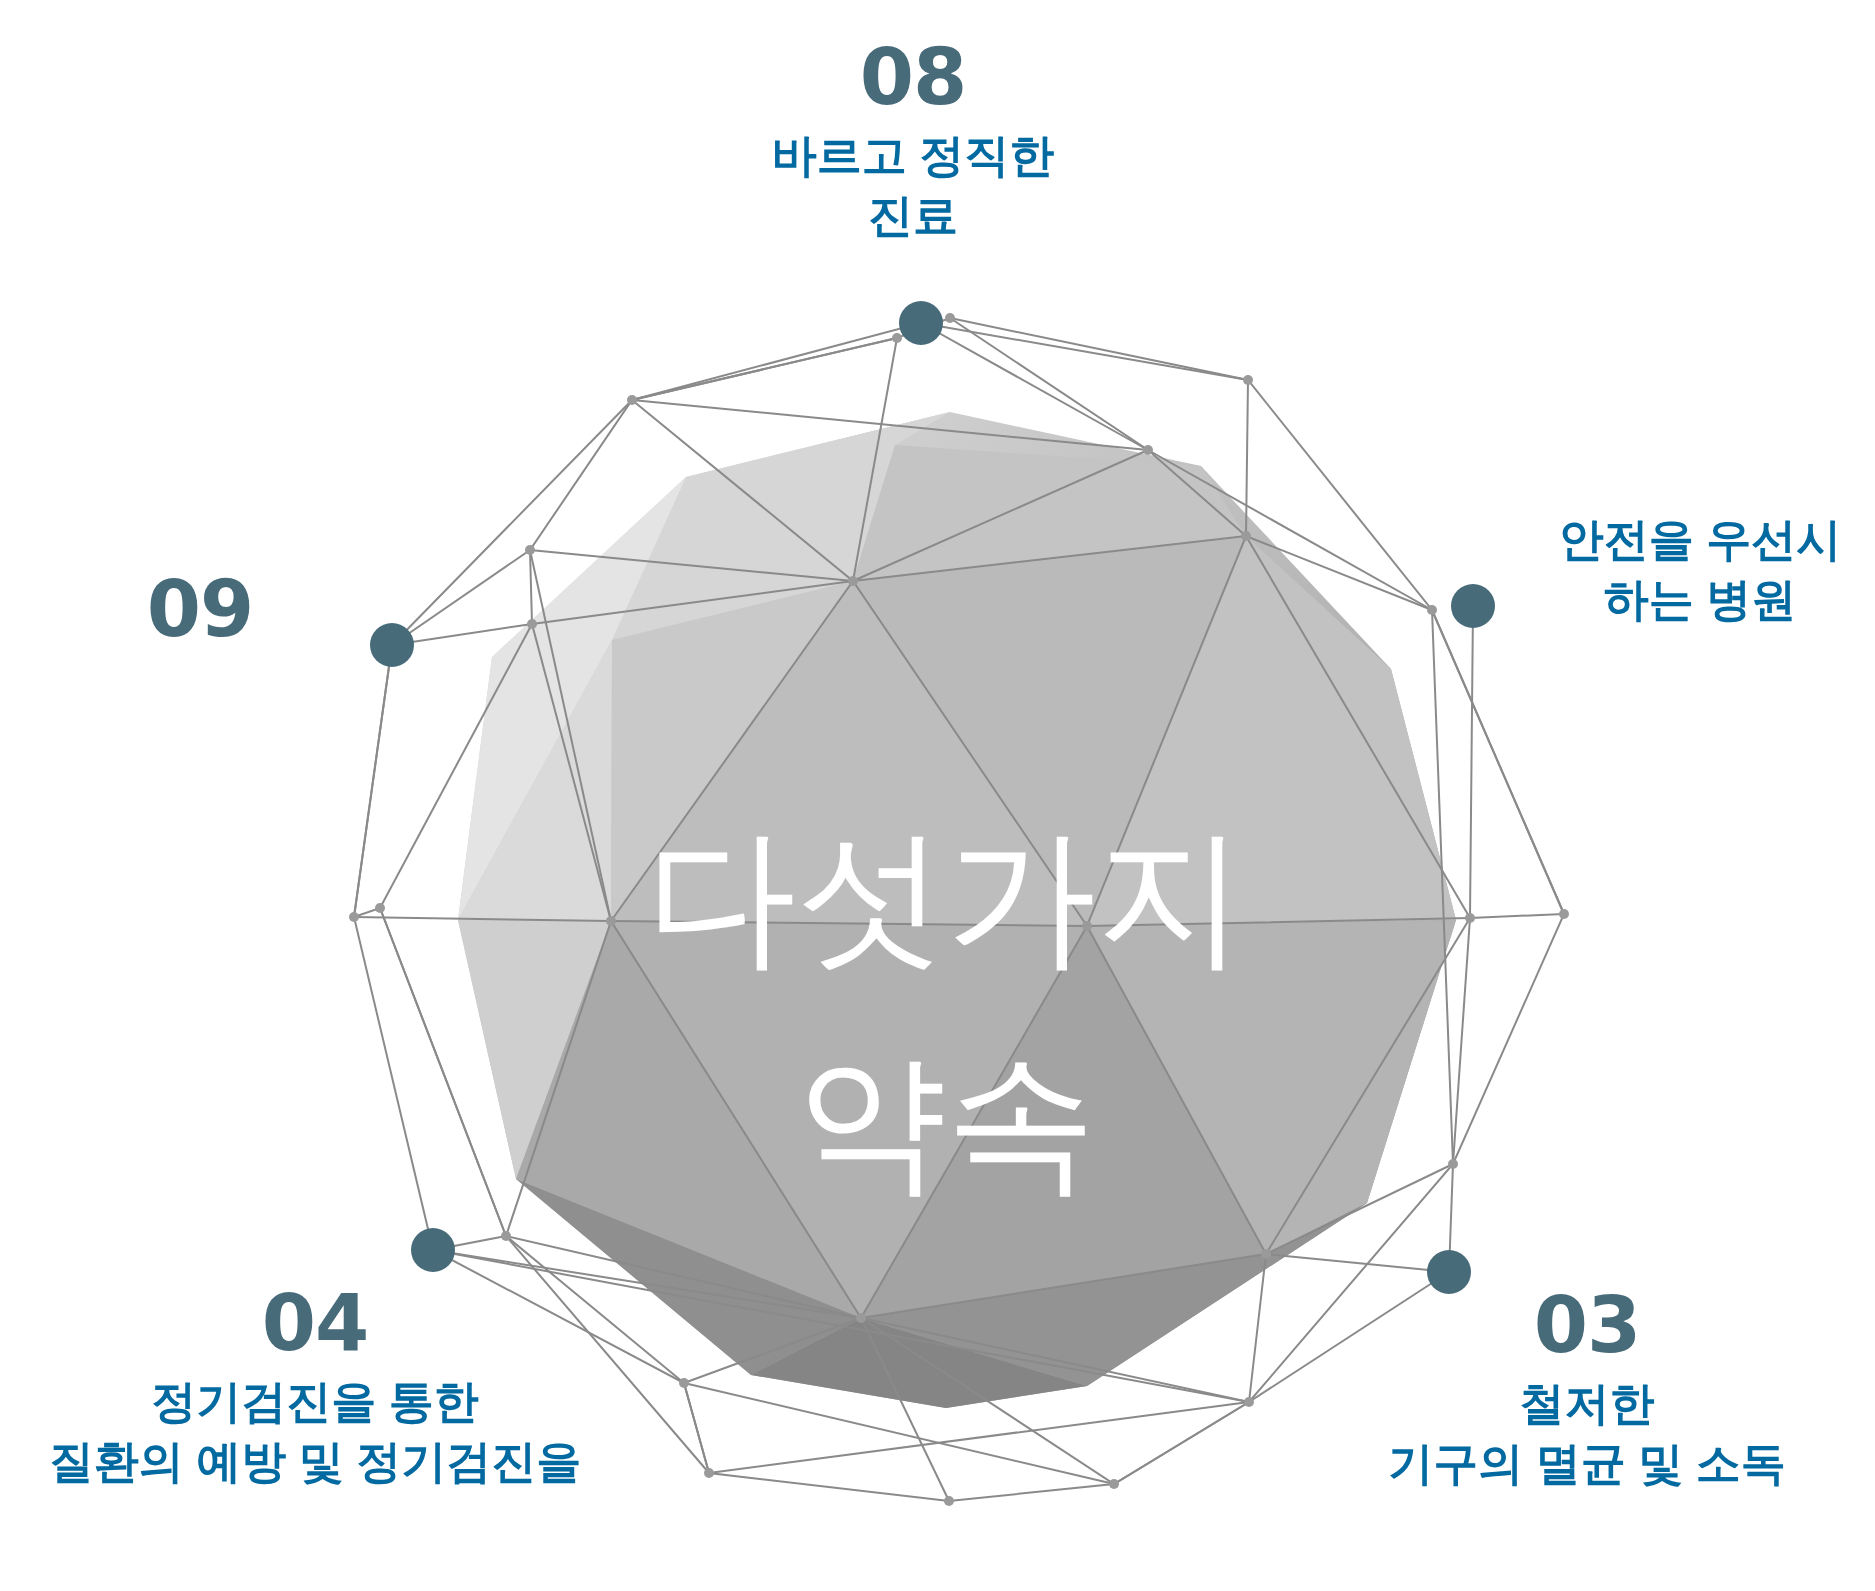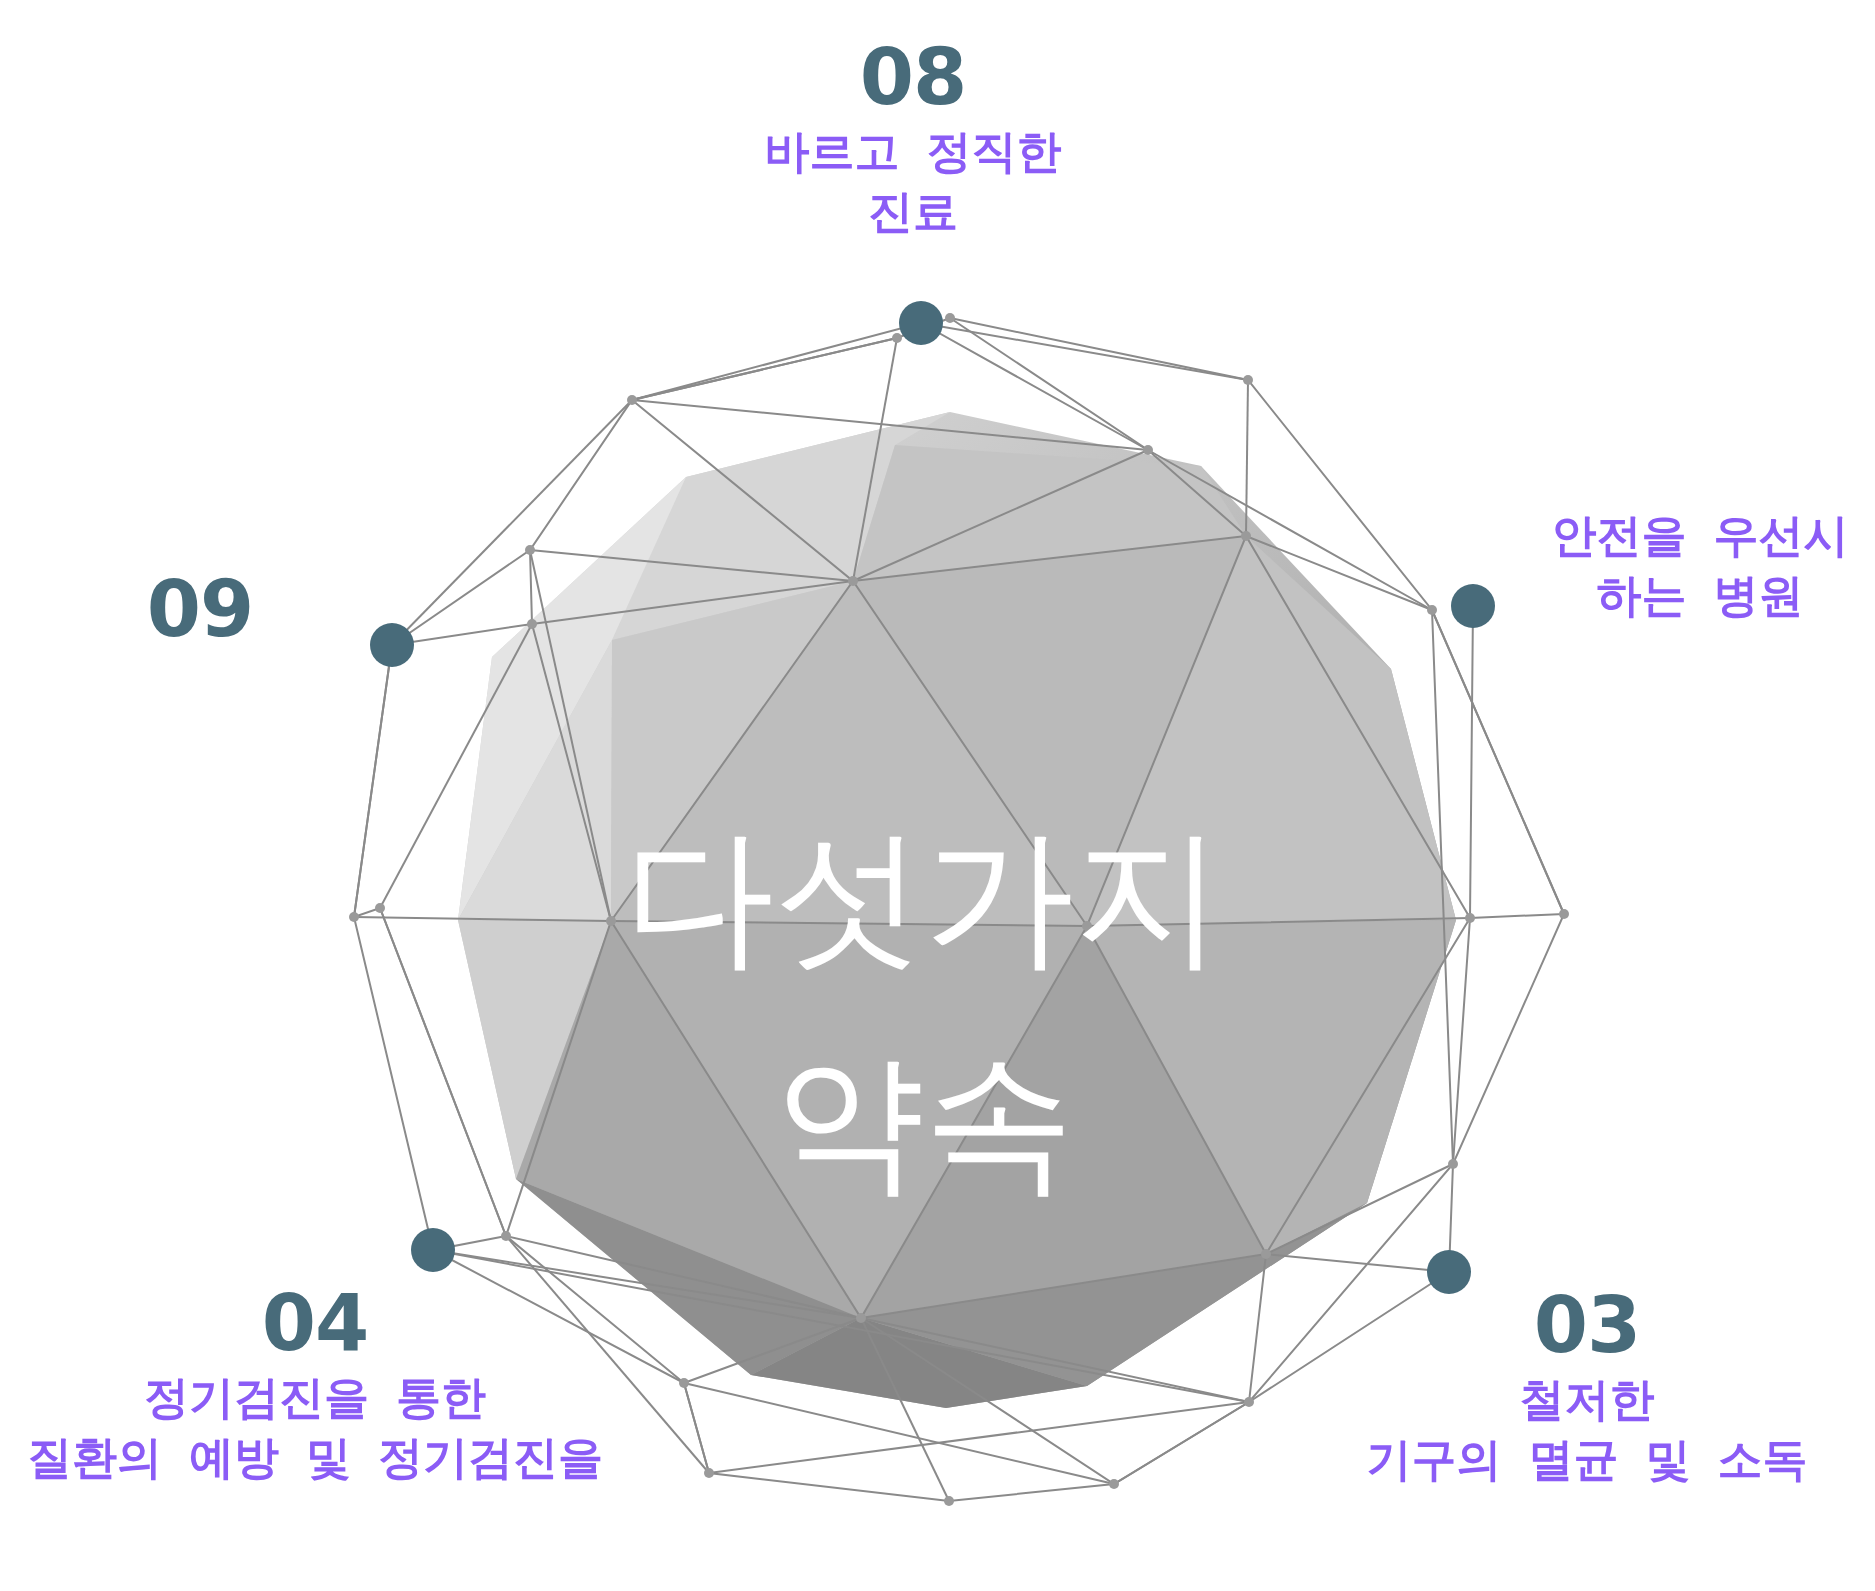--- a/index.html
+++ b/index.html
@@ -3,24 +3,24 @@
 <meta charset="utf-8">
 <style>
   html, body { margin:0; padding:0; background:#ffffff; }
   body { width:1875px; height:1591px; position:relative; overflow:hidden;
          font-family:"DejaVu Sans","Liberation Sans",sans-serif; }
   .stage { position:absolute; left:0; top:0; width:1875px; height:1591px; }
   svg.sphere { position:absolute; left:0; top:0; width:1875px; height:1591px; }
   .item { position:absolute; text-align:center; transform:translateX(-50%); white-space:nowrap; }
   .num { font-family:"DejaVu Sans","Liberation Sans",sans-serif; font-weight:bold;
          font-size:78px; line-height:86px; color:#486b7a; letter-spacing:-1px; }
-  .label { font-family:Liberation Mono, monospace; font-weight:bold;
-           font-size:45px; line-height:60px; color:#8b5cf6; margin-top:6px; }
+  .label { font-family:Liberation Sans, sans-serif; font-weight:bold;
+           font-size:45px; line-height:60px; color:#0369a1; margin-top:6px; }
   .label div { display:block; }
-  .title { position:absolute; left:924px; top:790px; transform:translateX(-50%);
+  .title { position:absolute; left:946px; top:790px; transform:translateX(-50%);
            text-align:center; color:#ffffff; white-space:nowrap;
            font-family:"DejaVu Serif","Liberation Serif",serif; font-weight:normal;
            font-size:150px; line-height:215px; }
   .title div { display:block; }
 </style>
 </head>
 <body>
 
 <div class="stage">
 

